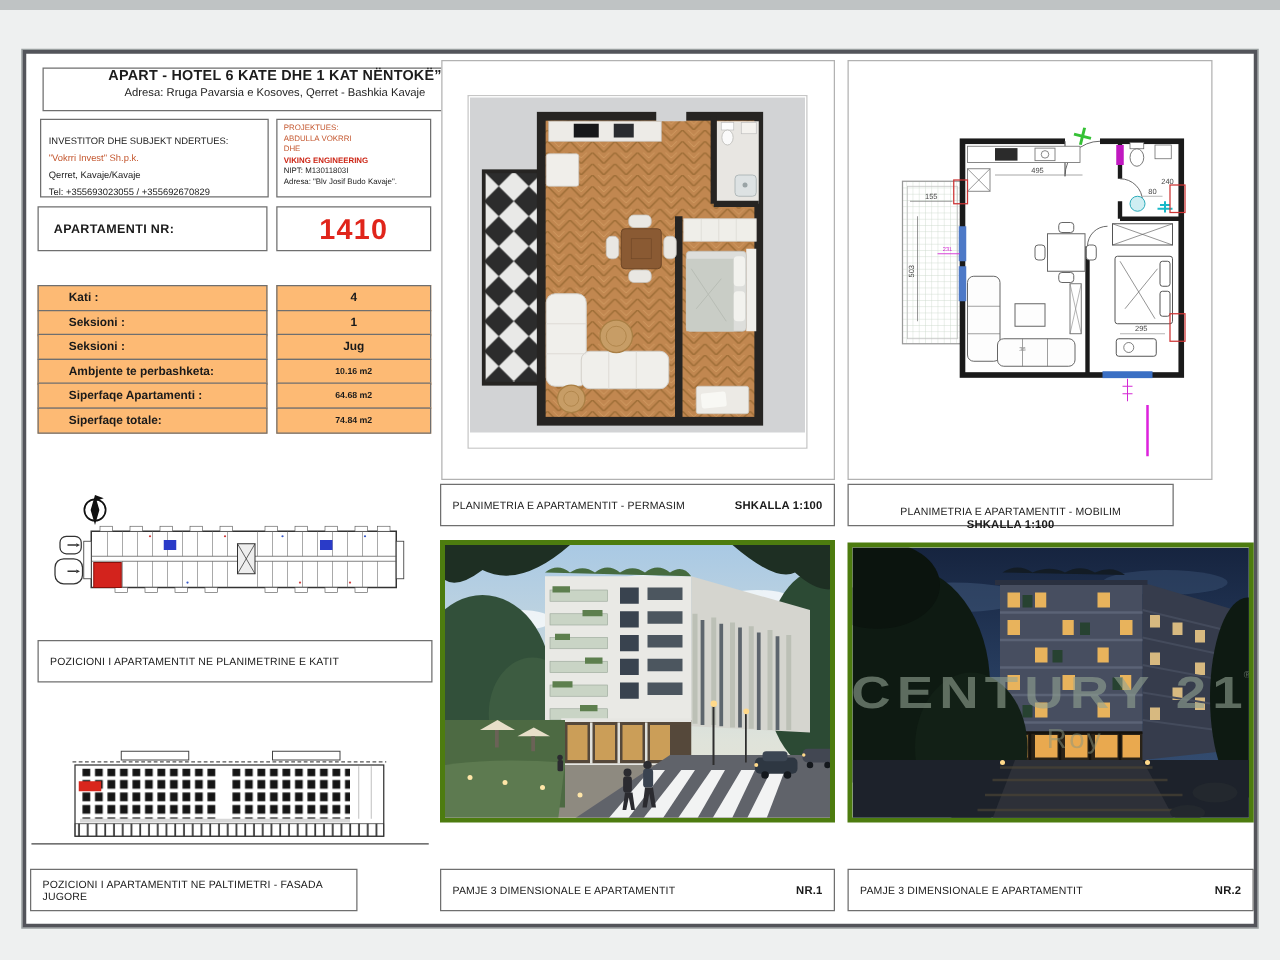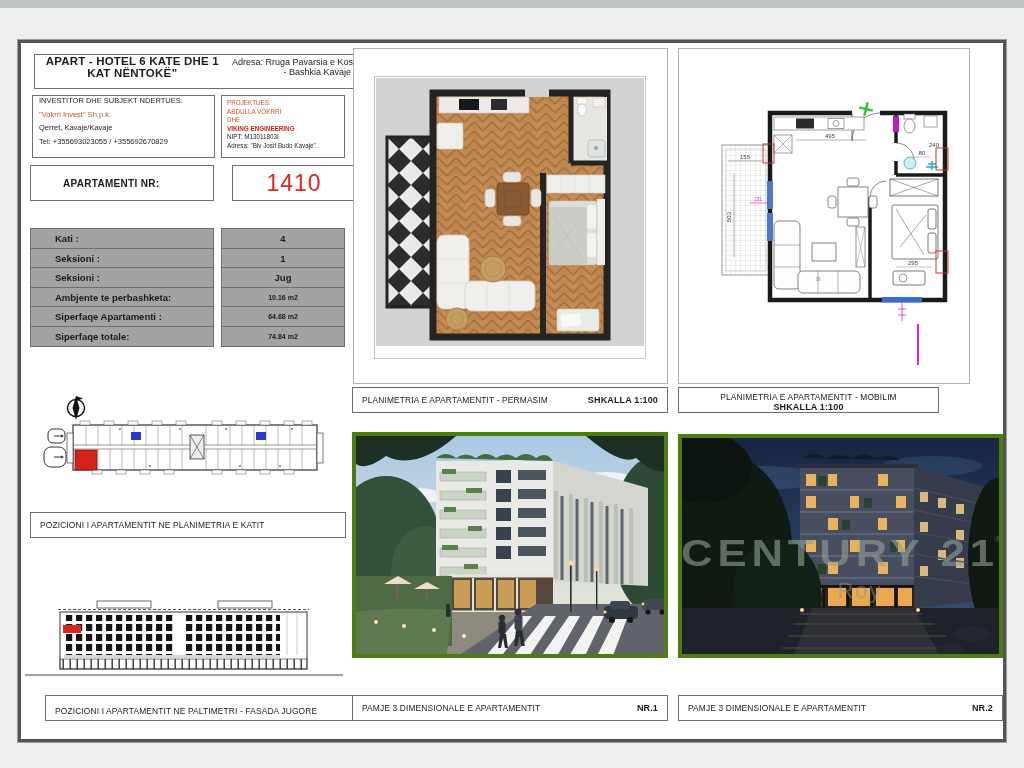--- a/index.html
+++ b/index.html
@@ -5,44 +5,44 @@
   * { box-sizing: border-box; margin: 0; padding: 0; }
   html,body { width:1024px; height:768px; overflow:hidden;
     font-family:"Liberation Sans", sans-serif; background:#eef0f0; }
   .topstrip { position:absolute; left:0; top:0; width:1024px; height:8px; background:#bfc3c4; }
   .sheet { position:absolute; left:18px; top:40px; width:988px; height:702px;
     background:#ffffff; border:3px solid #53545a; box-shadow:0 0 0 1px #9aa0a0; }
   .abs { position:absolute; }
   .box { border:1.5px solid #6f6f6f; background:#fff; }
   
   .titlebox { left:13px; top:11px; width:372px; height:35px; text-align:center;
-    display:flex; justify-content:flex-start; }
+    display:flex; flex-direction:column; justify-content:flex-start; }
   .title1 { font-size:11.5px; font-weight:bold; color:#1c1c1c; letter-spacing:.2px; }
   .title2 { font-size:9px; color:#222; margin-top:2px; }
-  .invbox { left:11px; top:52px; width:183px; height:63px; padding:0 6px; font-size:7.5px; color:#222; }
+  .invbox { left:11px; top:52px; width:183px; height:63px; padding:12px 6px; font-size:7.5px; color:#222; }
   .invbox div { margin-bottom:4.5px; }
   .orange { color:#c4572f; }
   .redbold { color:#cc2414; font-weight:bold; }
   .projbox { left:200px; top:52px; width:124px; height:63px; padding:3px 5px; font-size:6.3px; color:#222; line-height:8.6px; }
   .aptlabel { left:9px; top:122px; width:184px; height:36px; display:flex; align-items:center;
-    padding-left:32px; font-size:10px; font-weight:bold; color:#1a1a1a; letter-spacing:.3px; }
+    padding-left:12px; font-size:10px; font-weight:bold; color:#1a1a1a; letter-spacing:.3px; }
   .aptnr { left:200px; top:122px; width:124px; height:36px; display:flex; align-items:center;
-    justify-content:center; font-size:23px; font-weight:normal; color:#e0251b; letter-spacing:1px;margin-left:11px; }
+    justify-content:center; font-size:23px; font-weight:bold; color:#e0251b; letter-spacing:1px; }
   
   .table { left:9px; top:185px; width:316px; }
   .trow { display:flex; margin-top:-1.5px; }
   .trow:first-child { margin-top:0; }
-  .tcell { border:1.5px solid #6f6f6f; height:21px; background:#a3a3a3; display:flex; align-items:center; }
+  .tcell { border:1.5px solid #6f6f6f; height:21px; background:#fdba74; display:flex; align-items:center; }
   .tlabel { width:184px; padding-left:24px; font-size:9.5px; font-weight:bold; color:#1a1a1a; }
   .tval { width:124px; margin-left:7px; justify-content:center; font-weight:bold; color:#1a1a1a; }
   .vbig { font-size:9.5px; }
   .vsmall { font-size:7px; }
   
   .caption { height:26px; display:flex; align-items:center; justify-content:space-between;
-    padding:4px 9px; font-size:8.4px; color:#1a1a1a; letter-spacing:.15px; }
+    padding:16px 9px; font-size:8.4px; color:#1a1a1a; letter-spacing:.15px; }
   .caption .scale { font-size:9px;font-weight:bold; }
   
   .colbox { border:1px solid #b2b2b2; background:#fff; }
   .renderframe { left:353px; top:33px; width:272px; height:283px; border:1px solid #c6c6c6; background:#fff; }
   .photo { border:4px solid #4d7c0f; overflow:hidden;text-decoration:underline; }
   .magline { left:896px; top:281px; width:2px; height:41px; background:#dd22dd; }
   svg { display:block; }
   svg text { font-family:"Liberation Sans", sans-serif; }
 </style>
 </head>
@@ -157,21 +157,21 @@
         <g fill="#3a5ac8">
             <circle cx="120" cy="73" r=".9"></circle>
             <circle cx="196" cy="36" r=".9"></circle>
             <circle cx="262" cy="36" r=".9"></circle>
           </g>
       </g>
     </svg>
   </div>
 
   <div class="abs box caption" style="left:9px; top:469px; width:316px;">
-    <span>POZICIONI I APARTAMENTIT NE PLANIMETRIA E KATIT</span>
+    <span>POZICIONI I APARTAMENTIT NE PLANIMETRINE E KATIT</span>
   </div>
 
   <div class="abs" style="left:4px; top:540px; width:320px; height:108px;">
     <svg width="320" height="108" viewBox="0 0 320 108">
       <defs>
         <pattern id="win" width="10" height="10" patternUnits="userSpaceOnUse">
           <rect x="1" y="1" width="6.2" height="7" fill="#151515"></rect>
         </pattern>
         <pattern id="colnd" width="7" height="10" patternUnits="userSpaceOnUse">
           <rect x="2.5" y="0" width="1.4" height="10" fill="#333"></rect>
@@ -186,21 +186,21 @@
       <rect x="148" y="30" width="11" height="44" fill="#fff"></rect>
       <rect x="255" y="30" width="26" height="42" fill="#fff"></rect>
       <path d="M262,30 V72 M272,30 V72" stroke="#999" stroke-width=".5"></path>
       <rect x="39" y="72" width="216" height="3" fill="#d8d8d8"></rect>
       <rect x="36" y="76" width="245" height="10" fill="url(#colnd)"></rect>
       <rect x="35" y="76" width="247" height="10" fill="none" stroke="#333" stroke-width=".6"></rect>
       <rect x="38" y="42" width="18" height="8" fill="#d9261c"></rect>
     </svg>
   </div>
 
-  <div class="abs box caption" style="left:24px; top:652px; width:316px;align-items:flex-end;">
+  <div class="abs box caption" style="left:3px; top:652px; width:262px;">
     <span>POZICIONI I APARTAMENTIT NE PALTIMETRI - FASADA JUGORE</span>
   </div>
 
   <div class="abs colbox" style="left:332px; top:5px; width:315px; height:336px;"></div>
   <div class="abs renderframe">
     <svg width="270" height="281" viewBox="0 0 270 281">
       <defs>
         <pattern id="wood" width="18" height="9" patternUnits="userSpaceOnUse">
           <rect width="18" height="9" fill="#c18750"></rect>
           <path d="M0,9 L9,0 L18,9" stroke="#a06f38" stroke-width="1.3" fill="none"></path>

